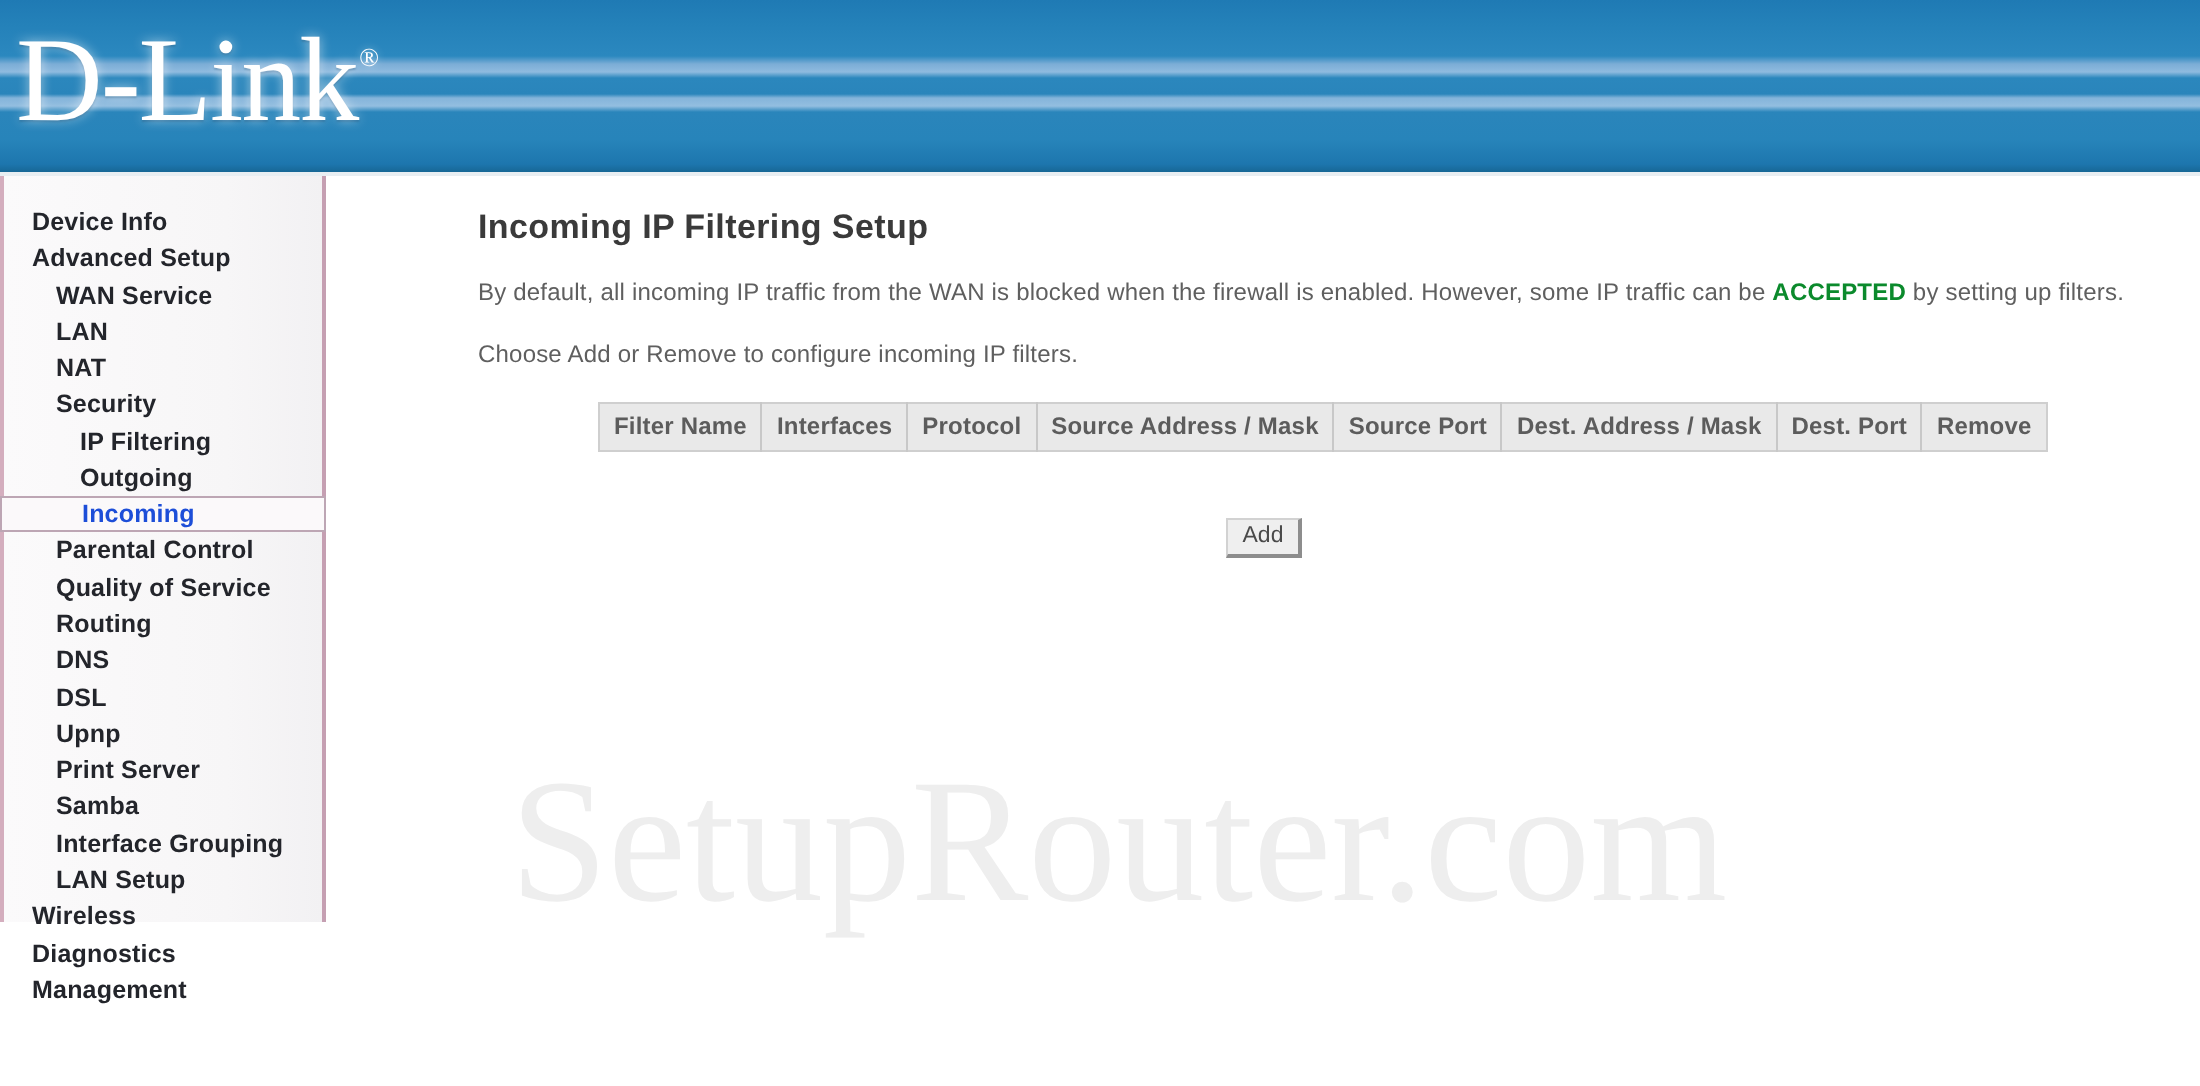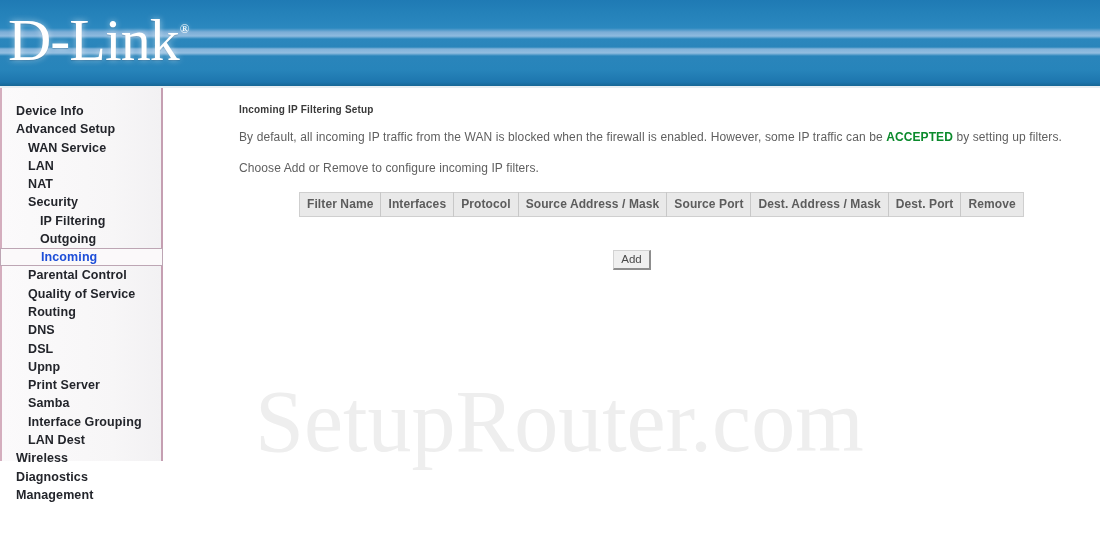--- a/index.html
+++ b/index.html
@@ -140,21 +140,21 @@
     white-space: nowrap;
     user-select: none;
     letter-spacing: 0px;
   }
   .content-inner {
     position: relative;
     padding-left: 76px;
     padding-top: 16px;
   }
   .page-title {
-    font-size: 10px;
+    font-size: 17px;
     font-weight: bold;
     color: #3a3a3a;
     margin: 0 0 15px 0;
     letter-spacing: 0.2px;
   }
   .desc-line {
     font-size: 12px;
     color: #5f5f5f;
     margin: 0 0 17px 0;
     white-space: nowrap;
@@ -238,21 +238,21 @@
         <div class="nav-item lvl-2 selected">Incoming</div>
         <div class="nav-item lvl-1">Parental Control</div>
         <div class="nav-item lvl-1">Quality of Service</div>
         <div class="nav-item lvl-1">Routing</div>
         <div class="nav-item lvl-1">DNS</div>
         <div class="nav-item lvl-1">DSL</div>
         <div class="nav-item lvl-1">Upnp</div>
         <div class="nav-item lvl-1">Print Server</div>
         <div class="nav-item lvl-1">Samba</div>
         <div class="nav-item lvl-1">Interface Grouping</div>
-        <div class="nav-item lvl-1">LAN Dest</div>
+        <div class="nav-item lvl-1">LAN Setup</div>
         <div class="nav-item lvl-0">Wireless</div>
         <div class="nav-item lvl-0">Diagnostics</div>
         <div class="nav-item lvl-0">Management</div>
       </nav>
   </div>
 
   <div class="content">
 
     <div class="watermark">SetupRouter.com</div>
 

